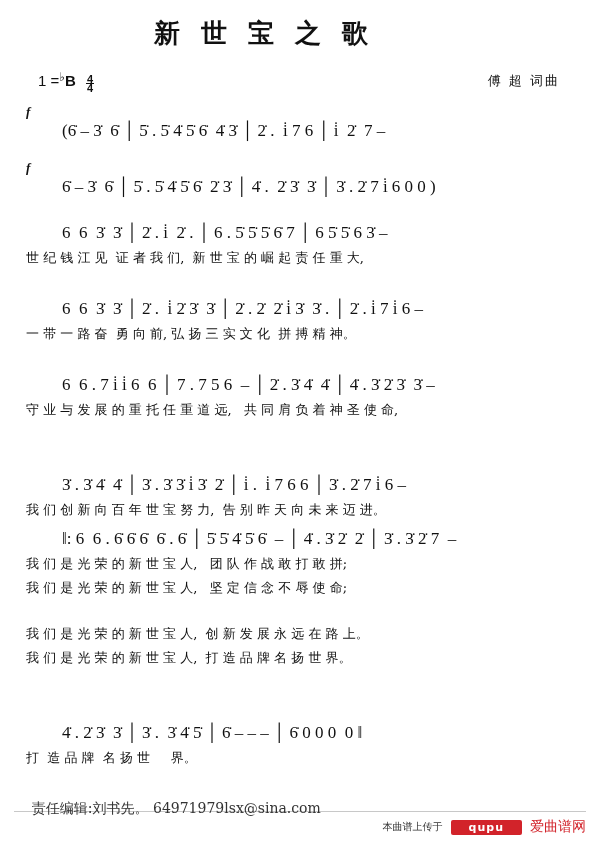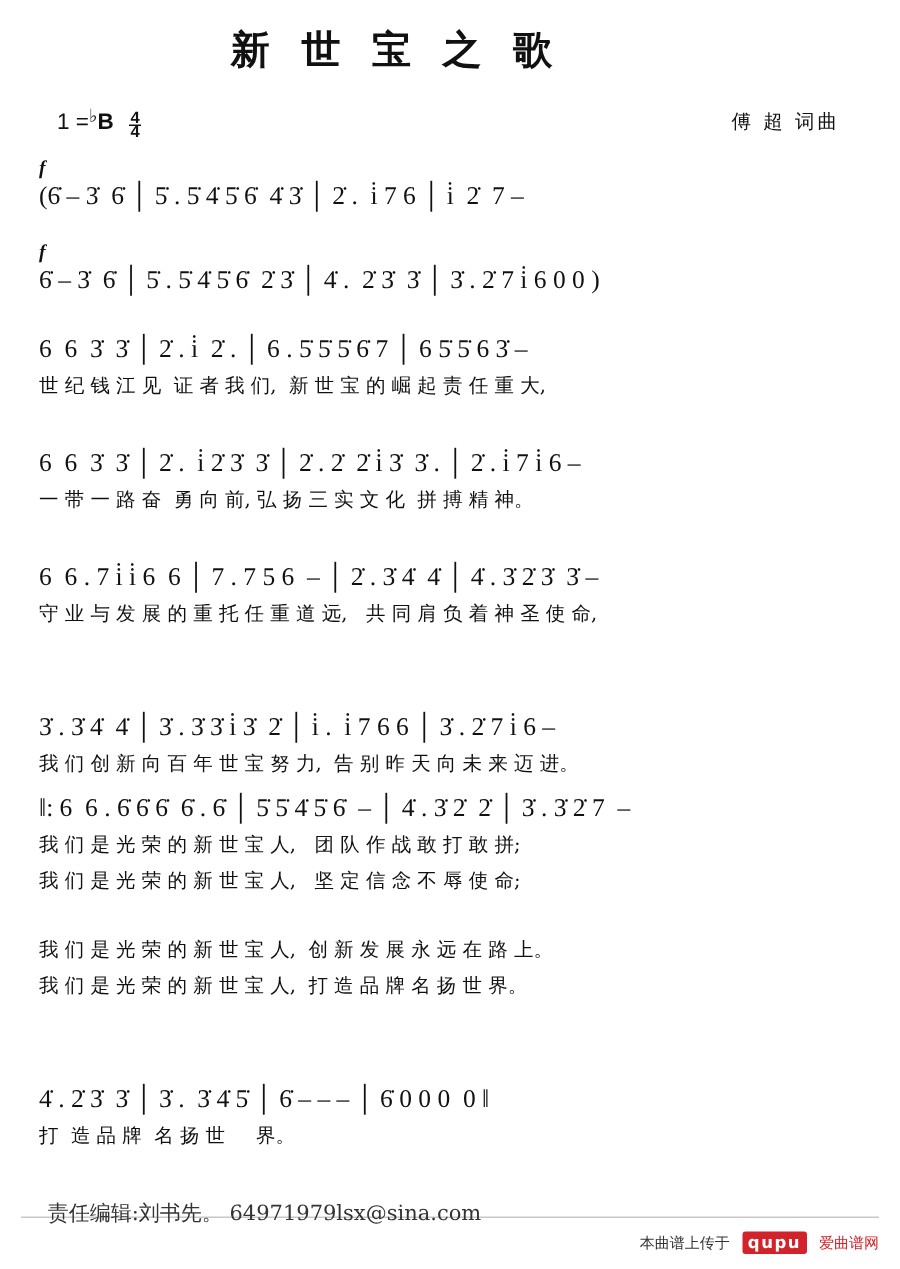--- a/index.html
+++ b/index.html
@@ -57,20 +57,21 @@
     position:absolute;
     left:26px;
     width:548px;
   }
   .notes{
     font-size:17px;
     font-family:"Liberation Serif", serif;
     white-space:pre;
     letter-spacing:0px;
     line-height:22px;
+    margin-left:36px;
   }
   .lyrics{
     font-size:13px;
     font-family:"DejaVu Serif", serif;
     white-space:pre;
     line-height:20px;
     letter-spacing:0px;
     margin-top:4px;
   }
   .dyn{
@@ -98,26 +99,26 @@
     font-size:10px;color:#333;
     font-family:"DejaVu Serif", serif;
     display:flex;align-items:center;gap:8px;
   }
   .logo{
     display:inline-block;
     background:#d2232a;
     color:#fff;
     font-weight:bold;
     font-size:11px;
-    padding:1px 4px;
+    padding:1px 18px;
     border-radius:2px;
     letter-spacing:1px;
     font-family:"DejaVu Sans", sans-serif;
   }
-  .logo-text{color:#d2232a;font-size:10px;}
+  .logo-text{color:#d2232a;font-size:14px;}
 </style>
 </head>
 <body>
 
 <div class="sheet">
 
   <div class="title">新 世 宝 之 歌</div>
 
   <div class="keysig">
     <span>1 =</span><span class="flat">♭</span><span class="bold">B</span>

